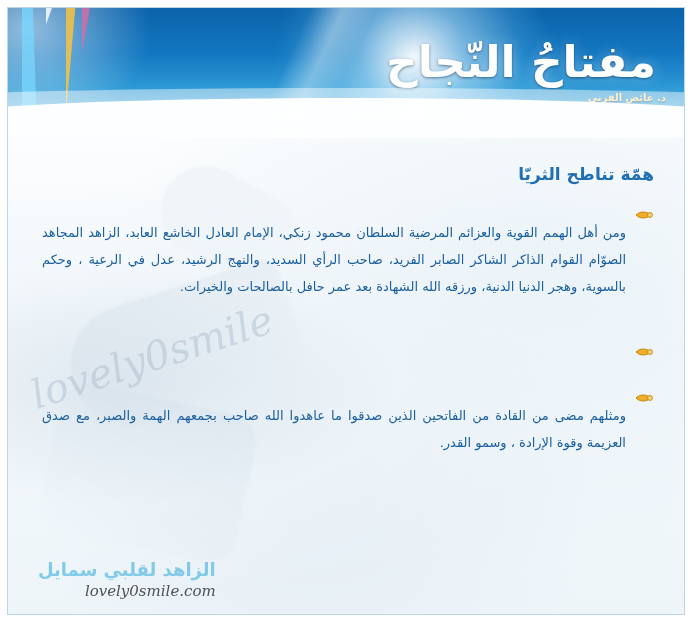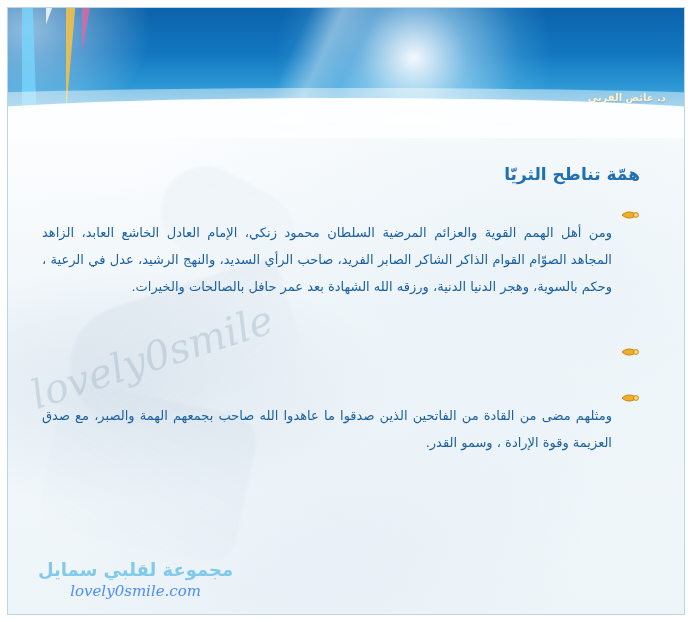--- a/index.html
+++ b/index.html
@@ -189,21 +189,21 @@
     font-style: italic;
     font-size: 40px;
     color: rgba(150,172,192,.35);
     transform: rotate(-18deg);
     white-space: nowrap;
     pointer-events: none;
     direction: ltr;
   }
   .content {
     position: relative;
-    padding: 26px 44px 10px 34px;
+    padding: 26px 30px 10px 34px;
     direction: rtl;
     text-align: right;
   }
   .section-title {
     color: #1f6fb2;
     font-size: 17px;
     font-weight: bold;
     margin: 0 0 22px 0;
     text-align: right;
     direction: rtl;
@@ -244,41 +244,42 @@
     pointer-events: none;
   }
   .footer-ar {
     color: #6fc3e8;
     font-size: 18px;
     font-weight: bold;
     letter-spacing: 1px;
     opacity: .85;
   }
   .footer-en {
-    color: #3b82f6;
+    color: #404040;
     font-family: "DejaVu Serif", "Liberation Serif", serif;
     font-size: 15px;
     font-style: italic;
     margin-top: 2px;
     direction: ltr;
-    text-align: center;
+    text-align: right;
     opacity: .9;
   }
 </style>
 </head>
 <body>
 
 <div class="page">
   <div class="card">
 
     <div class="banner">
       <div class="banner-left-swoosh"></div>
       <div class="banner-left-art"></div>
       <div class="banner-glow"></div>
       <div class="banner-ray"></div>
+      <div class="banner-title">مفتاحُ النّجاح</div>
       <div class="banner-author">د. عائض القرني</div>
       <div class="banner-wave2"></div>
       <div class="banner-wave"></div>
     </div>
 
     <div class="body-area">
       <div class="bg-photo"></div>
       <div class="key-shape key-3"></div>
       <div class="key-shape key-1"></div>
       <div class="key-shape key-2"></div>
@@ -311,19 +312,19 @@
             <svg width="20" height="14" viewBox="0 0 20 14" aria-hidden="true">
               <path d="M2 7 C6 3, 12 3, 17 7 C12 11, 6 11, 2 7 Z" fill="#f0ad2a" stroke="#c8860f" stroke-width="1"></path>
               <circle cx="16" cy="7" r="2.4" fill="#ffd978" stroke="#c8860f" stroke-width="1"></circle>
             </svg>
           </div>
           <p class="para-text">ومثلهم مضى من القادة من الفاتحين الذين صدقوا ما عاهدوا الله صاحب بجمعهم الهمة والصبر، مع صدق العزيمة وقوة الإرادة ، وسمو القدر.</p>
         </div>
       </div>
 
       <div class="footer-brand">
-        <div class="footer-ar">مجموعة لقلبي سمايل</div>
+        <div class="footer-ar">الزاهد لقلبي سمايل</div>
         <div class="footer-en">lovely0smile.com</div>
       </div>
     </div>
 
   </div>
 </div>
 
 </body></html>

